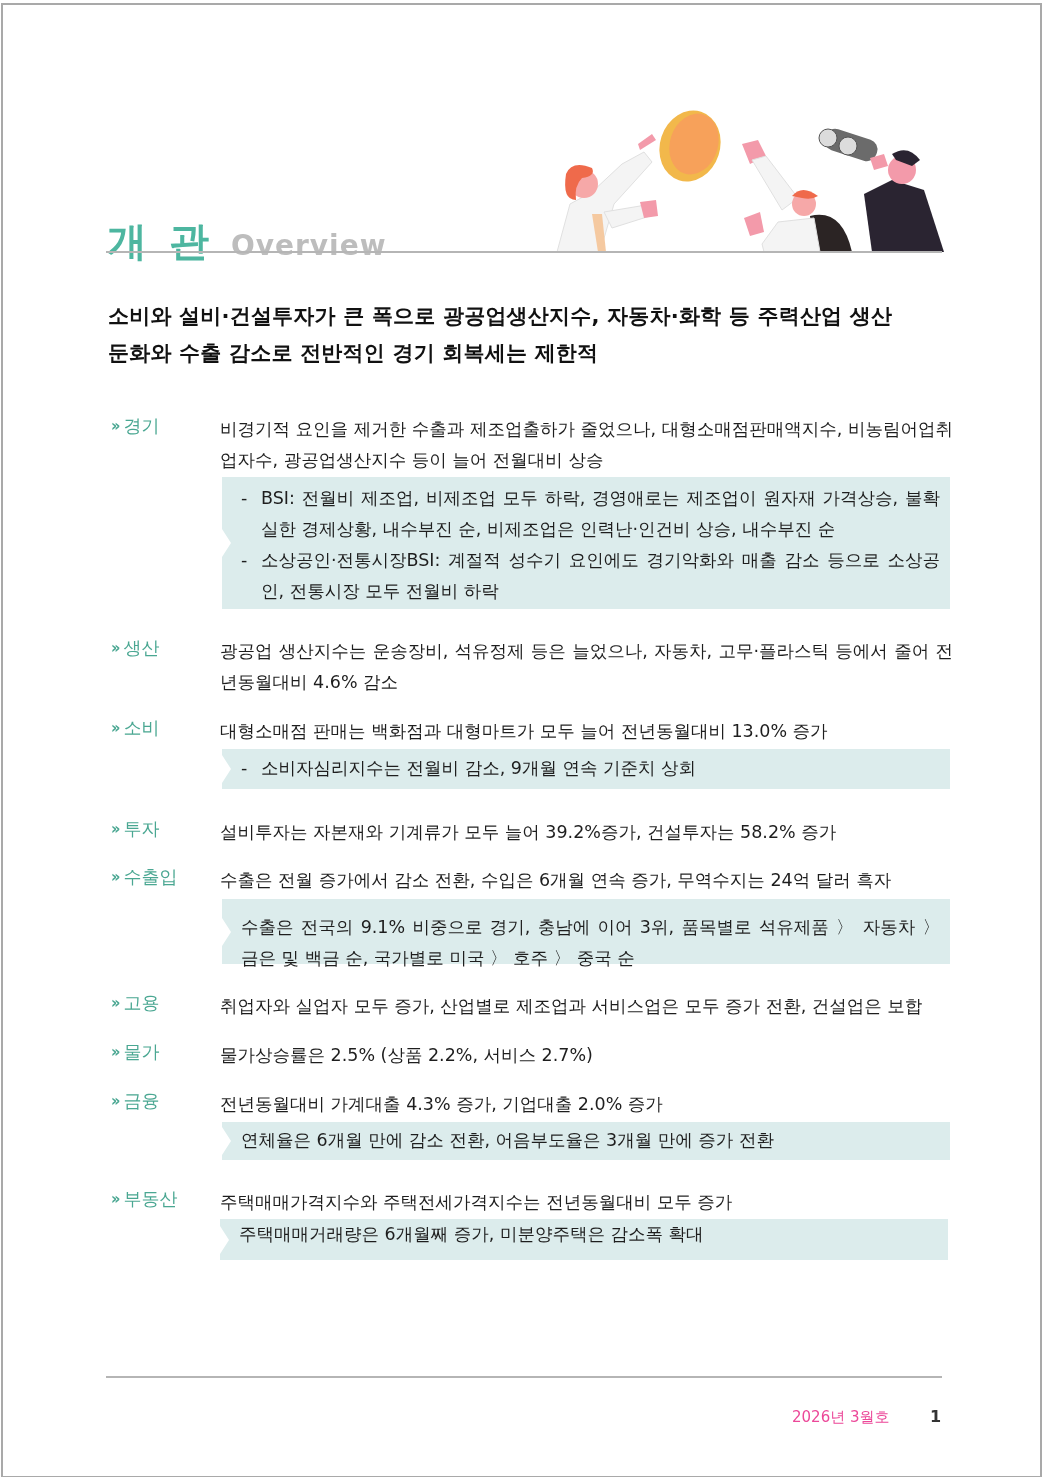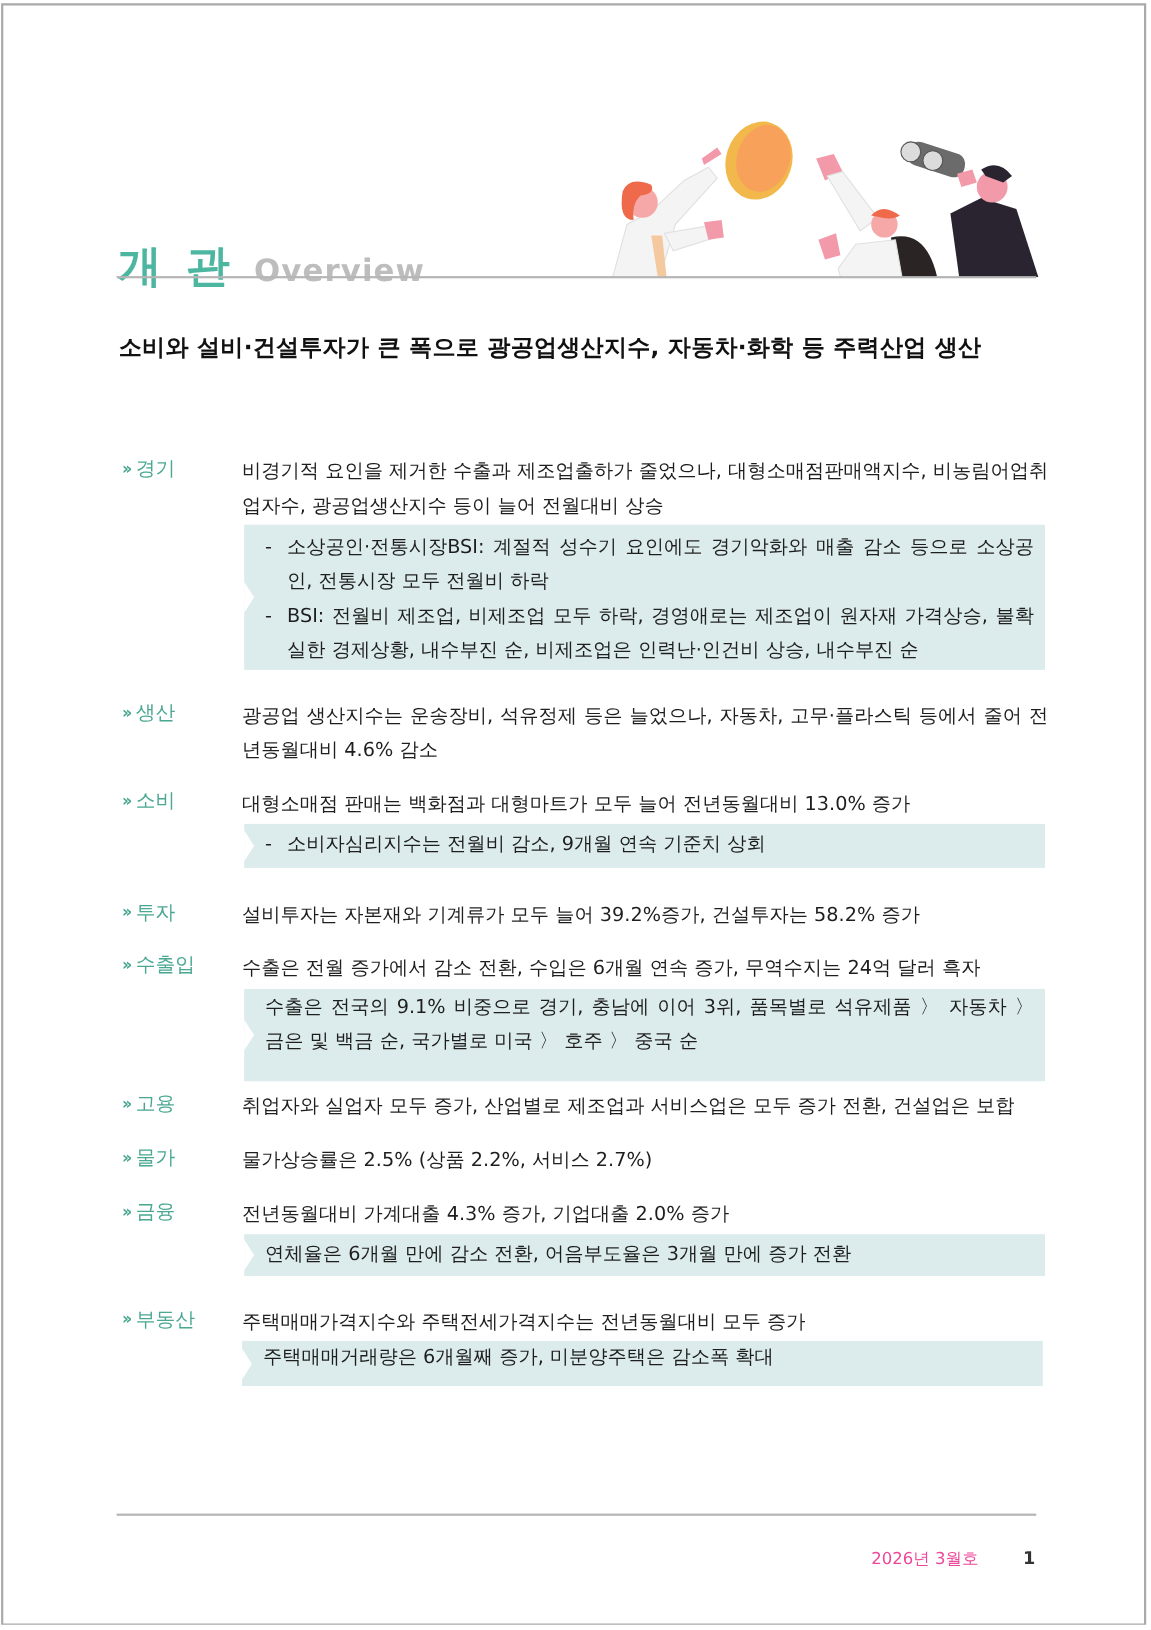--- a/index.html
+++ b/index.html
@@ -74,31 +74,32 @@
   <rect x="272" y="30" width="54" height="22" rx="10" fill="#6b6b6b" transform="rotate(18 299 41)"></rect>
   <circle cx="276" cy="34" r="9" fill="#dcdcdc" stroke="#555"></circle>
   <circle cx="296" cy="42" r="9" fill="#dcdcdc" stroke="#555"></circle>
   <path d="M318 54 L332 50 L336 62 L322 66 Z" fill="#f39aaa"></path>
 </svg>
 
 <div class="header-rule"></div>
 
 <div class="headline">
   <div>소비와 설비·건설투자가 큰 폭으로 광공업생산지수, 자동차·화학 등 주력산업 생산</div>
+  <div>둔화와 수출 감소로 전반적인 경기 회복세는 제한적</div>
 </div>
 
 <div class="section" style="top:414px;">
   <div class="sec-label">
     <span class="chev">››</span>
     <span>경기</span>
   </div>
   <div class="sec-body">비경기적 요인을 제거한 수출과 제조업출하가 줄었으나, 대형소매점판매액지수, 비농림어업취업자수, 광공업생산지수 등이 늘어 전월대비 상승</div>
   <div class="note-box" style="top:63px; height:132px;">
+    <div class="note-item"><span class="dash">-</span><span>BSI: 전월비 제조업, 비제조업 모두 하락, 경영애로는 제조업이 원자재 가격상승, 불확실한 경제상황, 내수부진 순, 비제조업은 인력난·인건비 상승, 내수부진 순</span></div>
     <div class="note-item"><span class="dash">-</span><span>소상공인·전통시장BSI: 계절적 성수기 요인에도 경기악화와 매출 감소 등으로 소상공인, 전통시장 모두 전월비 하락</span></div>
-    <div class="note-item"><span class="dash">-</span><span>BSI: 전월비 제조업, 비제조업 모두 하락, 경영애로는 제조업이 원자재 가격상승, 불확실한 경제상황, 내수부진 순, 비제조업은 인력난·인건비 상승, 내수부진 순</span></div>
   </div>
 </div>
 
 <div class="section" style="top:636px;">
   <div class="sec-label">
     <span class="chev">››</span>
     <span>생산</span>
   </div>
   <div class="sec-body">광공업 생산지수는 운송장비, 석유정제 등은 늘었으나, 자동차, 고무·플라스틱 등에서 줄어 전년동월대비 4.6% 감소</div>
 </div>
@@ -121,21 +122,21 @@
   </div>
   <div class="sec-body">설비투자는 자본재와 기계류가 모두 늘어 39.2%증가, 건설투자는 58.2% 증가</div>
 </div>
 
 <div class="section" style="top:865px;">
   <div class="sec-label">
     <span class="chev">››</span>
     <span>수출입</span>
   </div>
   <div class="sec-body">수출은 전월 증가에서 감소 전환, 수입은 6개월 연속 증가, 무역수지는 24억 달러 흑자</div>
-  <div class="note-box" style="top:34px; height:84px; padding-top:2px;">
+  <div class="note-box" style="top:34px; height:65px; padding-top:13px;">
     <div>수출은 전국의 9.1% 비중으로 경기, 충남에 이어 3위, 품목별로 석유제품 〉 자동차 〉 금은 및 백금 순, 국가별로 미국 〉 호주 〉 중국 순</div>
   </div>
 </div>
 
 <div class="section" style="top:991px;">
   <div class="sec-label">
     <span class="chev">››</span>
     <span>고용</span>
   </div>
   <div class="sec-body">취업자와 실업자 모두 증가, 산업별로 제조업과 서비스업은 모두 증가 전환, 건설업은 보합</div>

